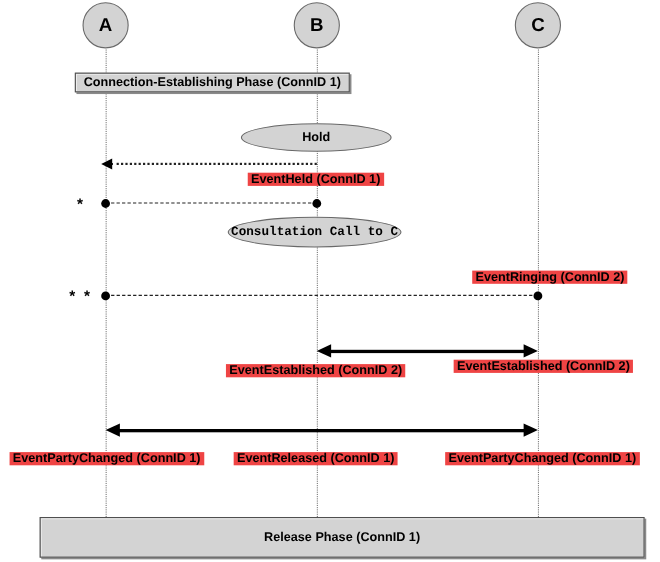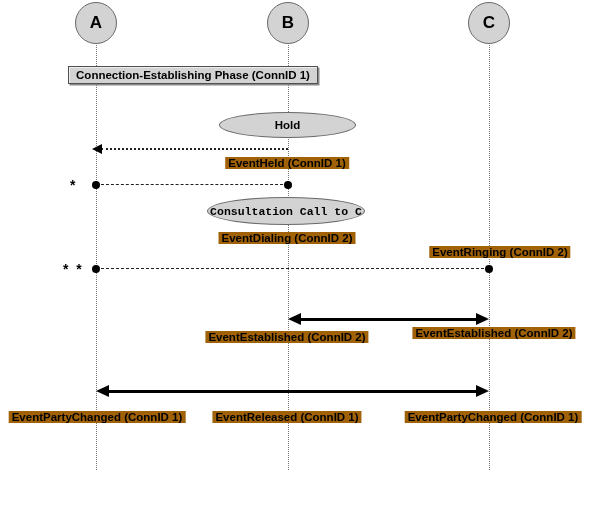--- a/index.html
+++ b/index.html
@@ -32,21 +32,21 @@
   }
   .ellipse{
     position:absolute;background:var(--shape-fill);
     border:1px solid var(--shape-border);border-radius:50%;box-sizing:border-box;
     display:flex;align-items:center;justify-content:center;
     font-weight:bold;font-size:11.5px;color:var(--text);z-index:3;
   }
   .lbl{
     position:absolute;transform:translateX(-50%);
     font-weight:bold;font-size:11.5px;color:var(--text);
-    white-space:nowrap;background:#a16207;padding:0 3px;z-index:4;
+    white-space:nowrap;background:#ef4444;padding:0 3px;z-index:4;
   }
   .star{
     position:absolute;font-weight:bold;font-size:14px;color:var(--text);
     white-space:nowrap;z-index:4;letter-spacing:2px;
   }
   .dot{
     position:absolute;width:8px;height:8px;border-radius:50%;
     background:var(--line);z-index:3;
   }
   .dashline{position:absolute;height:0;border-top:1.5px dashed #222;z-index:2;}
@@ -90,21 +90,20 @@
 
   <div class="star" style="left:70px;top:177px;">*</div>
   <div class="dashline" style="left:96px;top:184px;width:192px;"></div>
   <div class="dot" style="left:92px;top:181px;"></div>
   <div class="dot" style="left:284px;top:181px;"></div>
 
   <div class="ellipse" style="left:207px;top:197px;width:158px;height:28px;font-family:Liberation Mono, monospace;">
     <span>Consultation Call to C</span>
   </div>
 
-  <div class="lbl" style="left:287px;top:232px;">EventDialing (ConnID 2)</div>
   <div class="lbl" style="left:500px;top:246px;">EventRinging (ConnID 2)</div>
 
   <div class="star" style="left:63px;top:261px;">* *</div>
   <div class="dashline" style="left:96px;top:268px;width:393px;"></div>
   <div class="dot" style="left:92px;top:265px;"></div>
   <div class="dot" style="left:485px;top:265px;"></div>
 
 
   <div class="solidline" style="left:297px;top:318px;width:183px;"></div>
   <div class="tri left-lg" style="left:288px;top:313px;"></div>
@@ -115,14 +114,17 @@
 
 
   <div class="solidline" style="left:105px;top:390px;width:375px;"></div>
   <div class="tri left-lg" style="left:96px;top:385px;"></div>
   <div class="tri right-lg" style="left:476px;top:385px;"></div>
 
   <div class="lbl" style="left:97px;top:411px;">EventPartyChanged (ConnID 1)</div>
   <div class="lbl" style="left:287px;top:411px;">EventReleased (ConnID 1)</div>
   <div class="lbl" style="left:493px;top:411px;">EventPartyChanged (ConnID 1)</div>
 
+  <div class="phase-box" style="left:36px;top:470px;width:550px;height:37px;">
+    <span>Release Phase (ConnID 1)</span>
+  </div>
 
 </div>
 
 </body></html>

